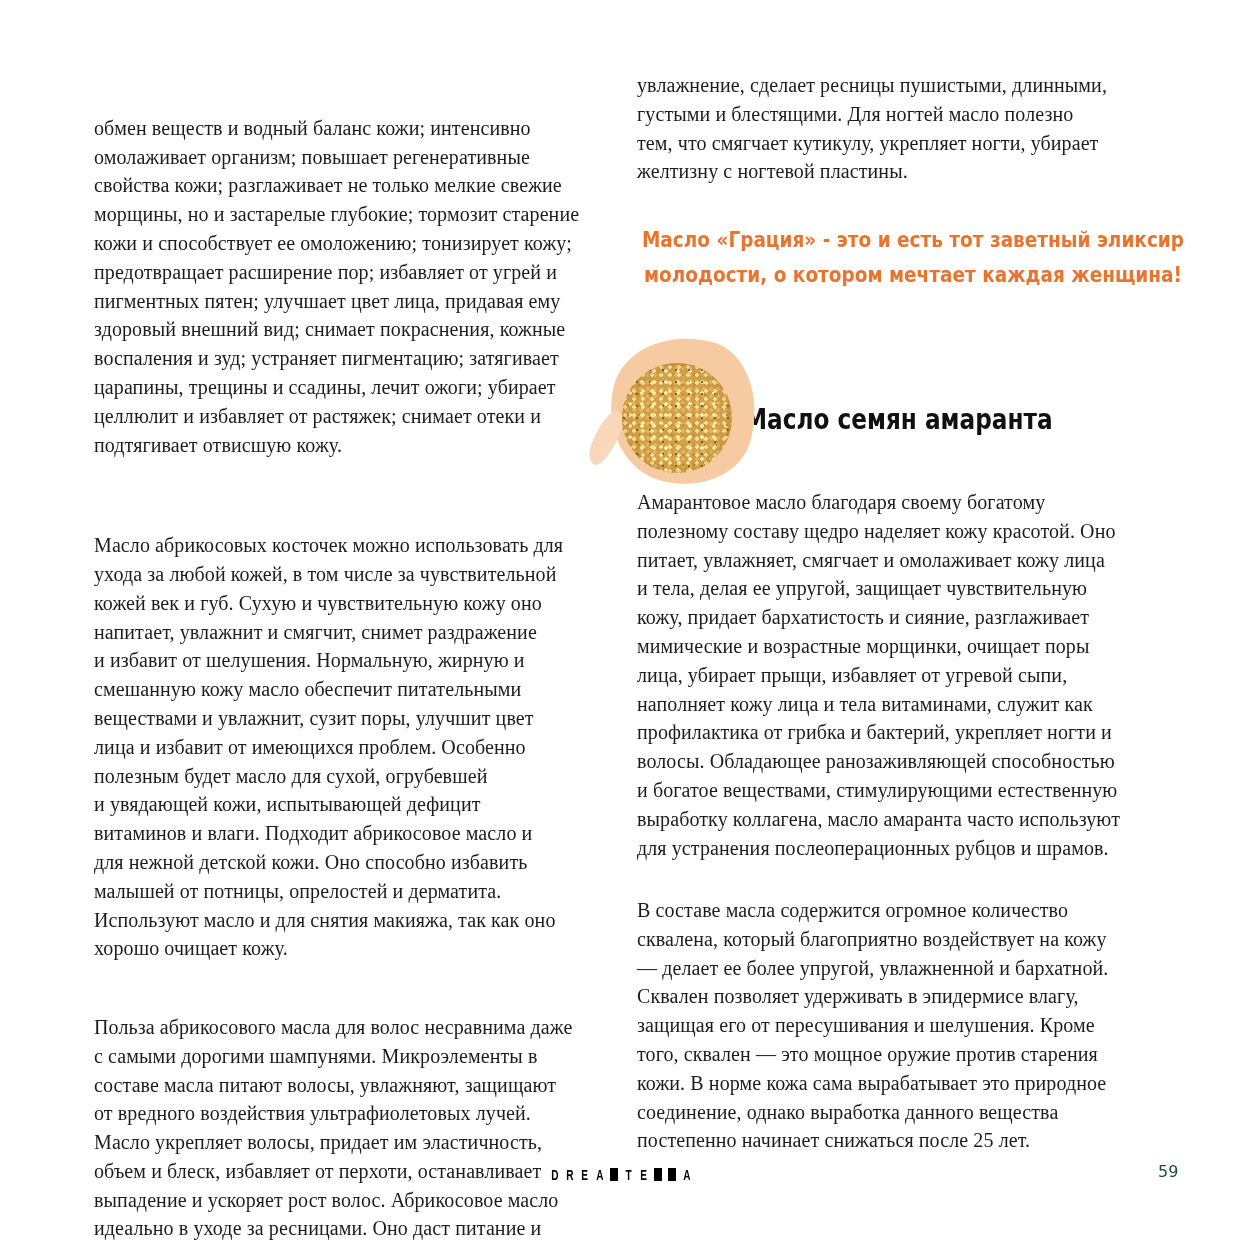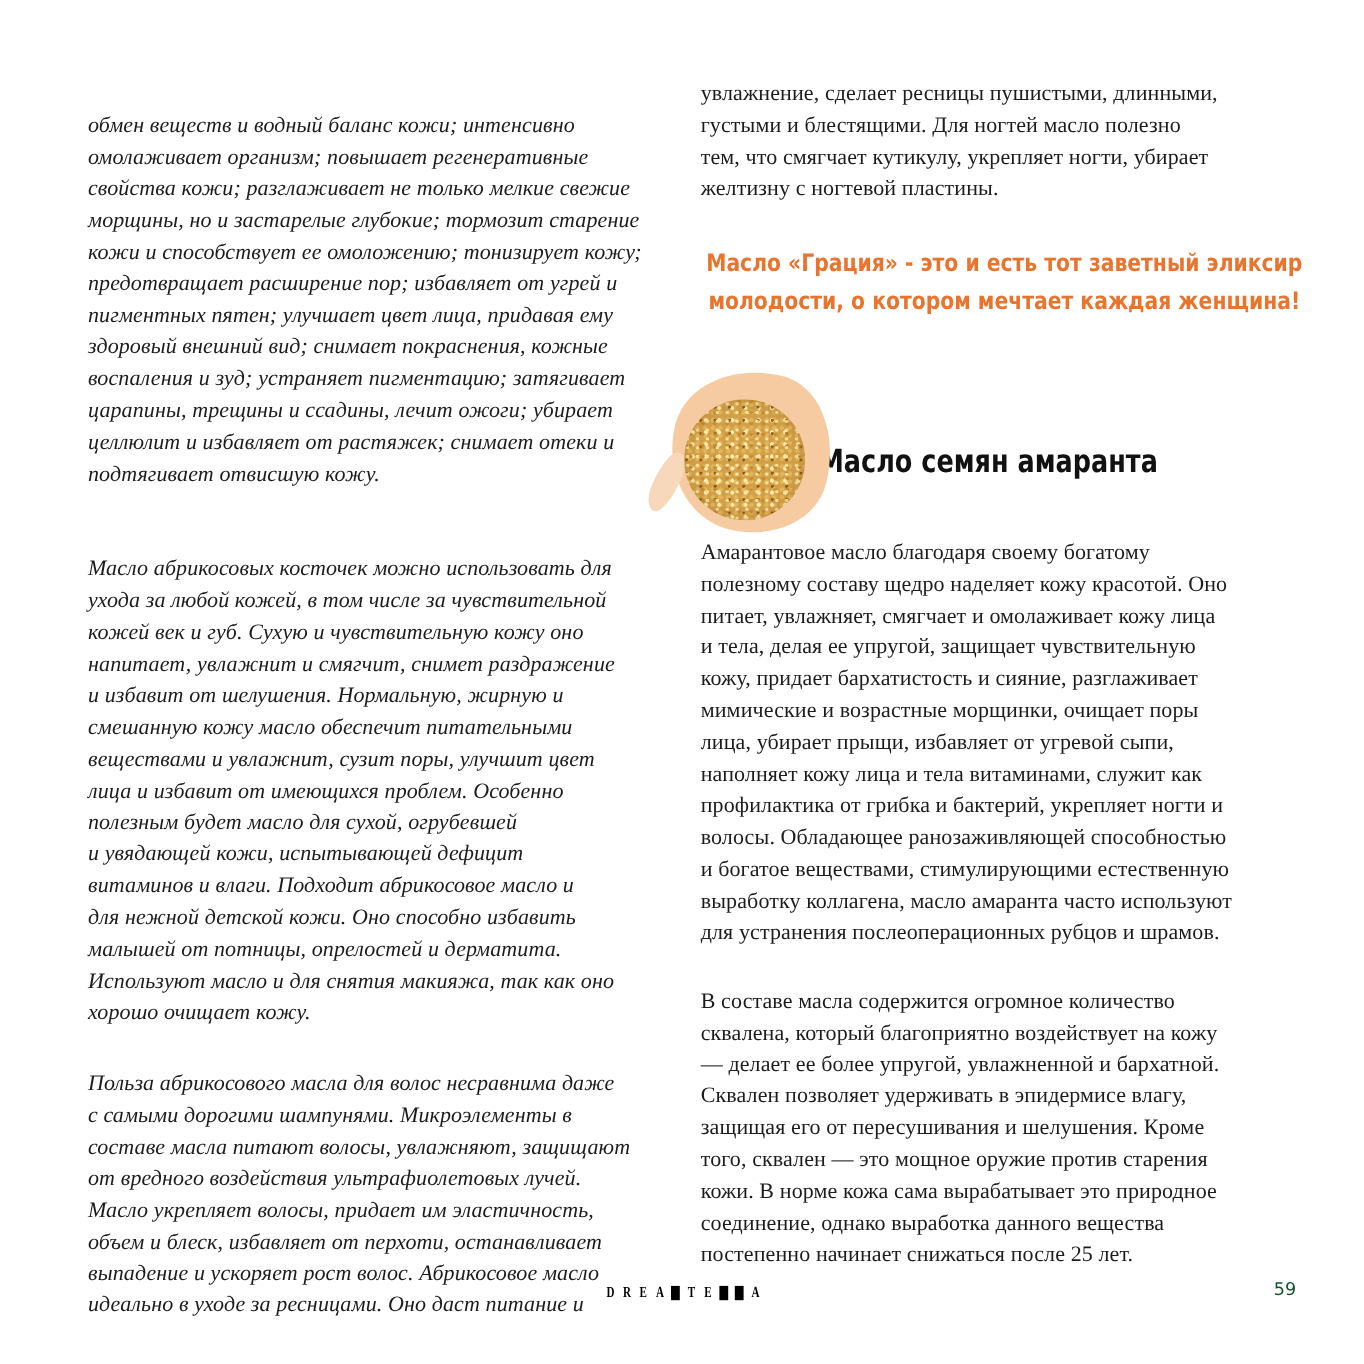--- a/index.html
+++ b/index.html
@@ -12,21 +12,21 @@
     color:#1c1c1c;
   }
   .body-text{
     position:absolute;
     white-space:pre-line;
     font-size:20px;
     line-height:28.8px;
     letter-spacing:0.1px;
   }
   .col-left{left:80px;top:71px;width:560px;}
-  .col-left p{margin:0;white-space:pre-line;font-style:italic;}
+  .col-left p{margin:14px;white-space:pre-line;}
   .col-left p.p1{margin-bottom:29px;}
   .col-left p.p2{margin-bottom:7px;}
   .col-right-top{left:637px;top:71px;width:552px;}
   .highlight{
     position:absolute;
     left:581px;top:222px;width:664px;
     text-align:center;
     font-family:"DejaVu Sans","Liberation Sans",sans-serif;
     font-weight:700;
     font-size:22px;
@@ -74,21 +74,21 @@
     white-space:nowrap;
     transform:scaleX(0.80);
     transform-origin:left center;
   }
   .col-right-mid{left:637px;top:488px;width:552px;}
   .col-right-bottom{left:637px;top:896px;width:552px;}
   .footer-logo{
     position:absolute;
     left:0;top:1166px;width:1240px;
     text-align:center;
-    font-family:Liberation Serif, serif;
+    font-family:Liberation Sans, sans-serif;
     color:#000;
   }
   .footer-logo .lg{
     display:inline-block;
     width:9px;
     margin:0 3px;
     font-size:14px;
     font-weight:700;
     transform:scaleX(0.72);
     text-align:center;

